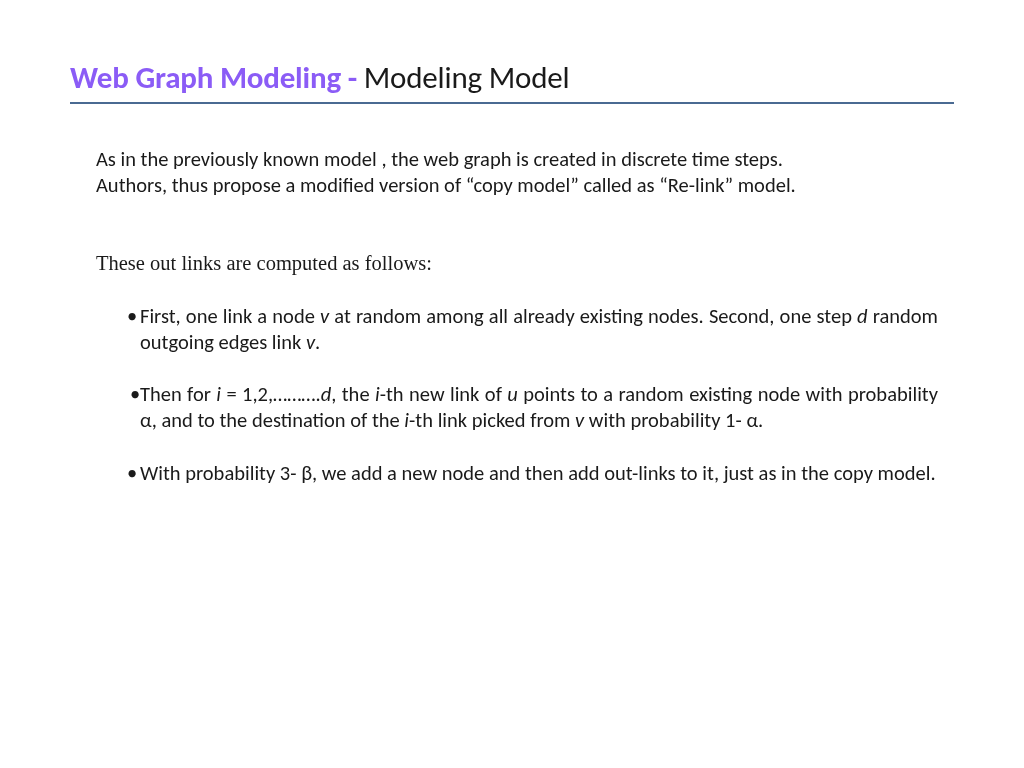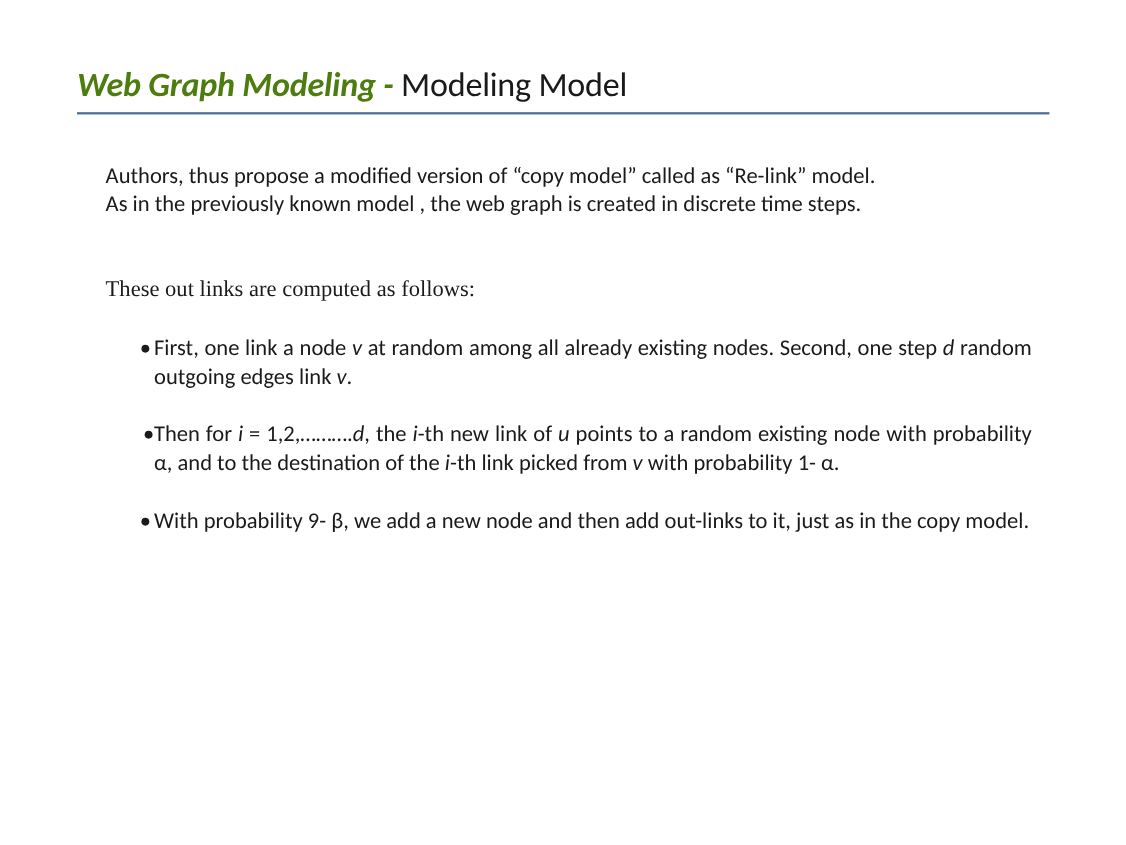--- a/index.html
+++ b/index.html
@@ -25,22 +25,21 @@
       margin-bottom: 42px;
     }
     .title {
       font-size: 31px;
       font-weight: 400;
       color: #1a1a1a;
       letter-spacing: -0.2px;
     }
     .title-prefix {
       font-weight: 700;
-      color: #4d7c0f;
-      font-style: italic;
+      color: #8b5cf6;
     }
     .body-text {
       padding-left: 26px;
       padding-right: 14px;
       font-size: 20.5px;
       color: #1a1a1a;
       line-height: 1.28;
     }
     .para {
       margin-bottom: 0;
@@ -81,41 +80,41 @@
 <div class="slide">
 
   <div class="title-row">
     <h1 class="title">
       <span class="title-prefix">Web Graph Modeling - </span><span>Modeling Model</span>
     </h1>
   </div>
 
   <div class="body-text">
 
+    <p class="para">As in the previously known model , the web graph is created in discrete time steps.</p>
     <p class="para">Authors, thus propose a modified version of “copy model” called as “Re-link” model.</p>
-    <p class="para">As in the previously known model , the web graph is created in discrete time steps.</p>
 
     <div class="spacer"></div>
 
 
     <div class="spacer"></div>
 
     <p class="para" style="text-align:left;font-family:Liberation Serif, serif;">These out links are computed as follows:</p>
 
     <div class="spacer"></div>
 
     <div class="bullets">
 
       <div class="bullet-item">
         <span>First, one link a node </span><span class="italic">v</span><span> at random among all already existing nodes. Second, one step </span><span class="italic">d</span><span> random outgoing edges link </span><span class="italic">v</span><span>.</span>
       </div>
 
       <div class="bullet-item tight">
         <span>Then for </span><span class="italic">i</span><span> = 1,2,……….</span><span class="italic">d</span><span>, the </span><span class="italic">i</span><span>-th new link of </span><span class="italic">u</span><span> points to a random existing node with probability α, and to the destination of the </span><span class="italic">i</span><span>-th link picked from </span><span class="italic">v</span><span> with probability 1- α.</span>
       </div>
 
-      <div class="bullet-item"> With probability 9- β, we add a new node and then add out-links to it, just as in the copy model.</div>
+      <div class="bullet-item"> With probability 3- β, we add a new node and then add out-links to it, just as in the copy model.</div>
 
     </div>
 
   </div>
 
 </div>
 
 </body></html>

